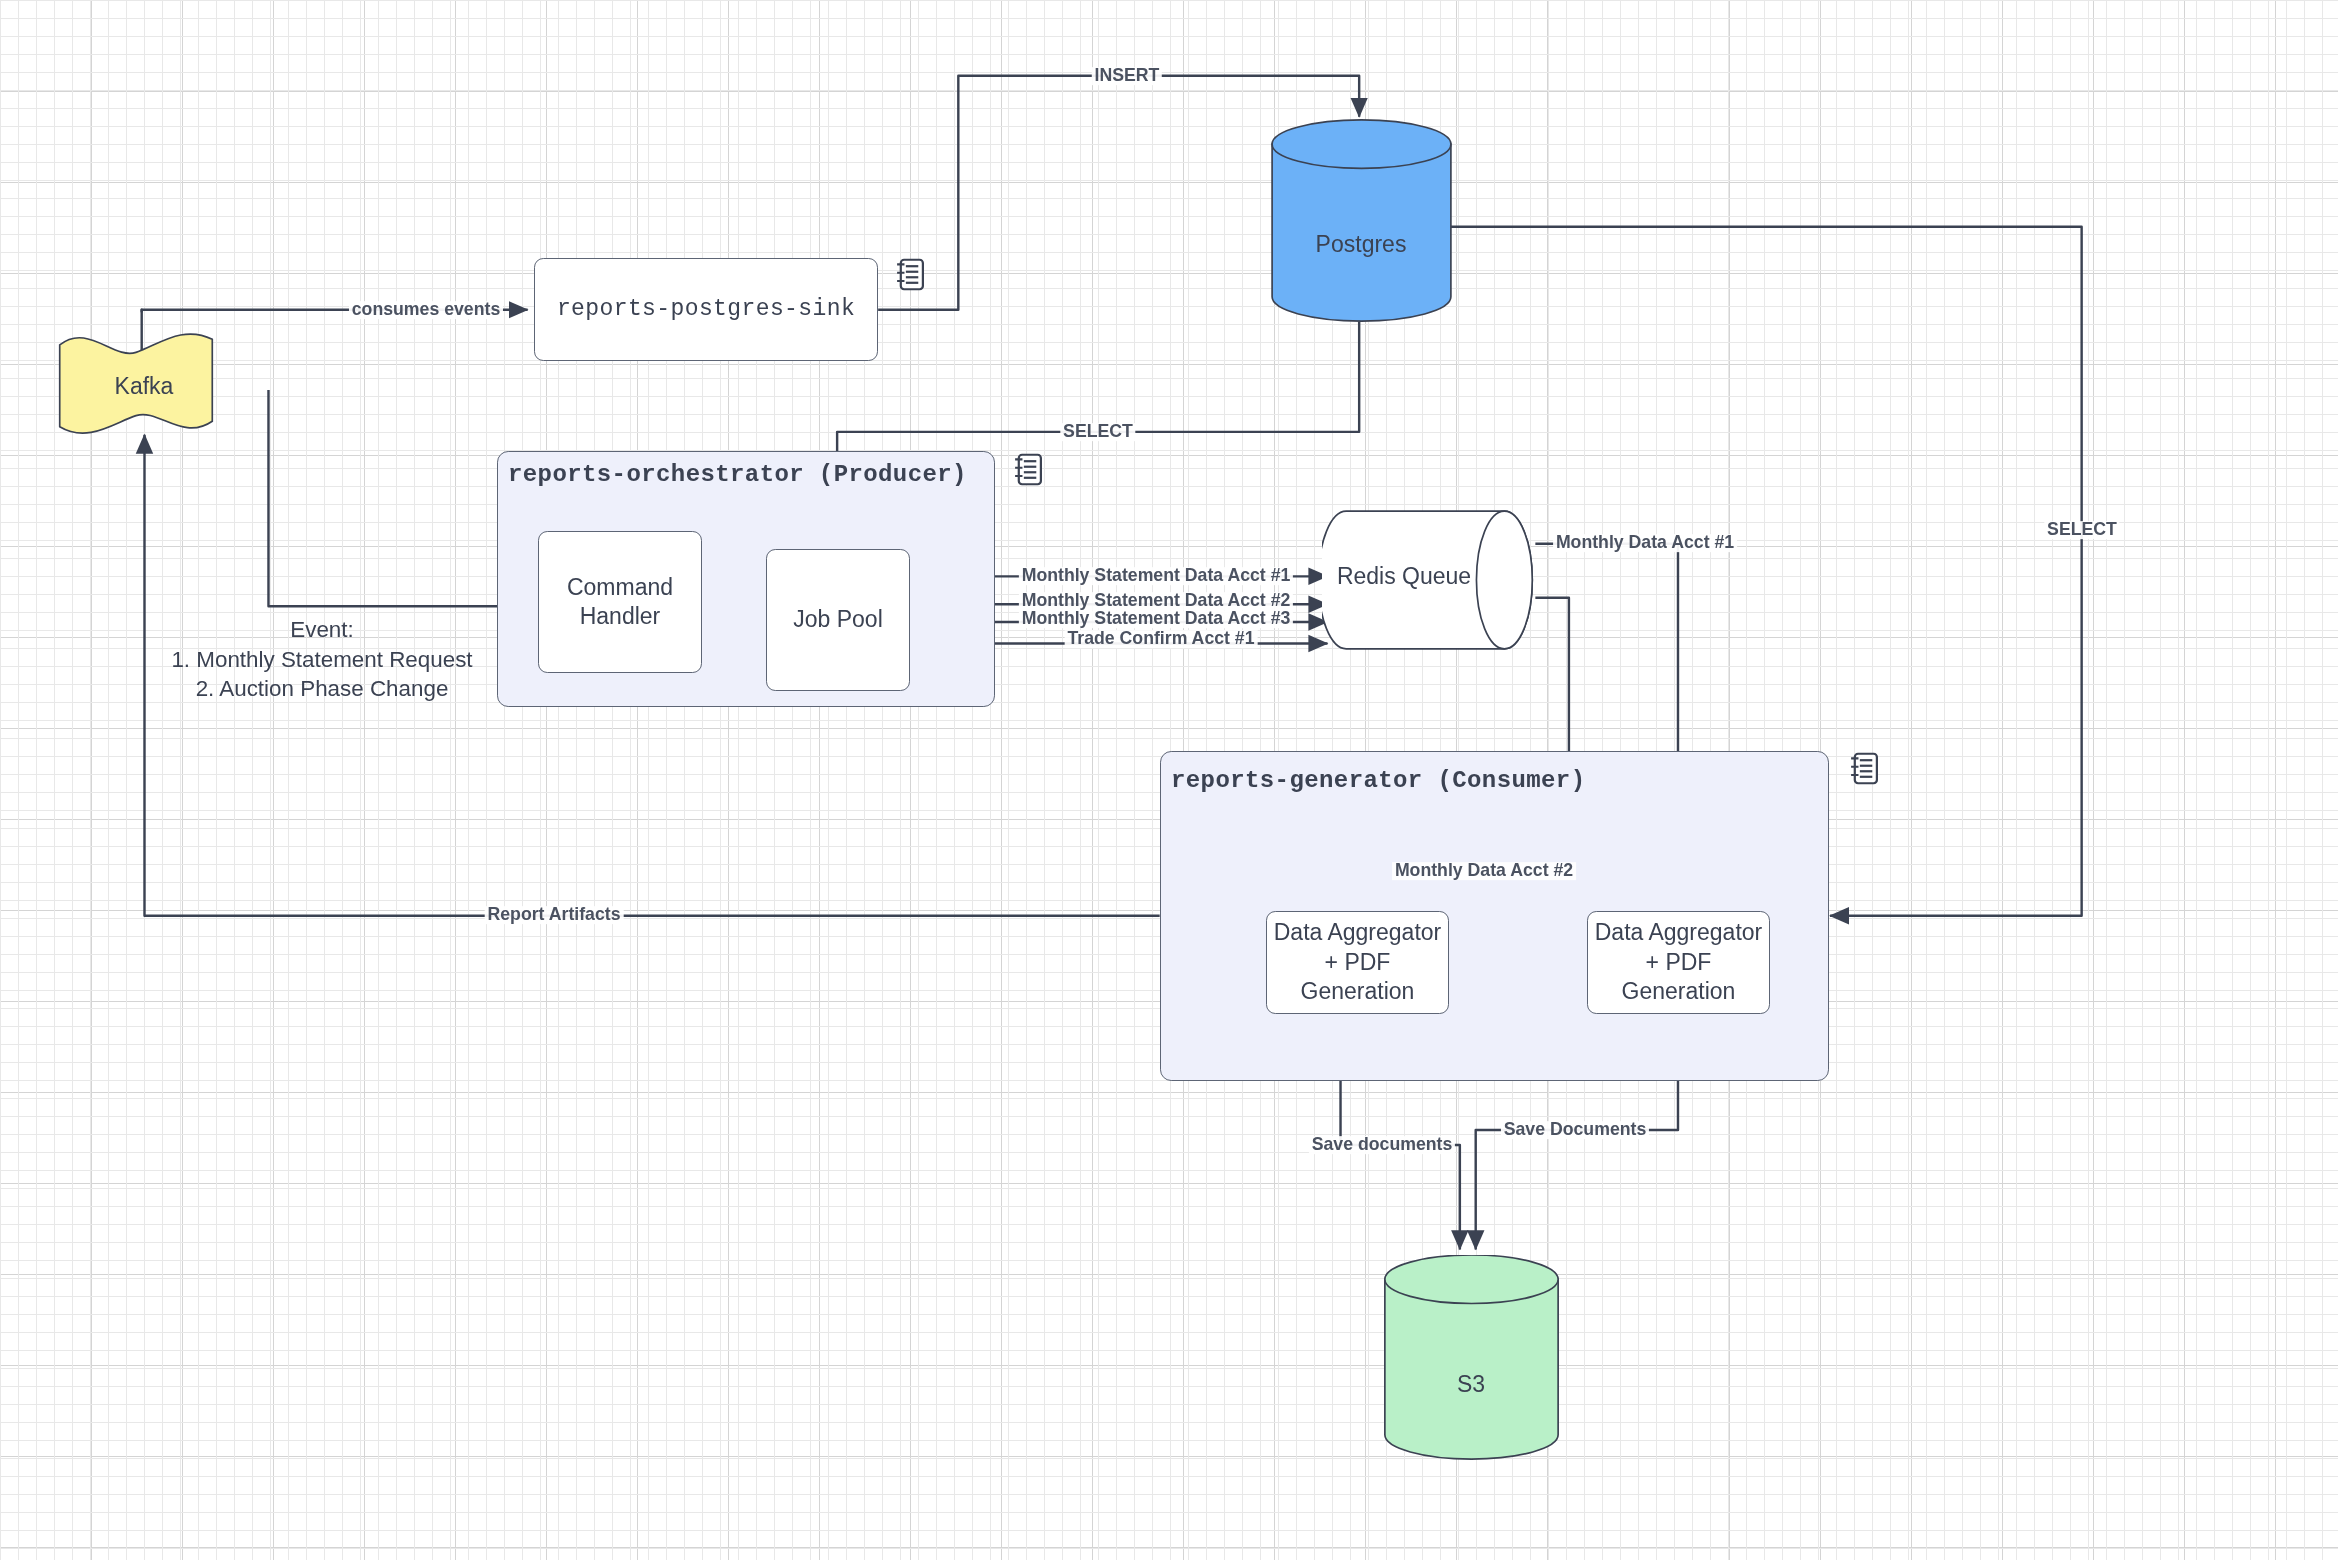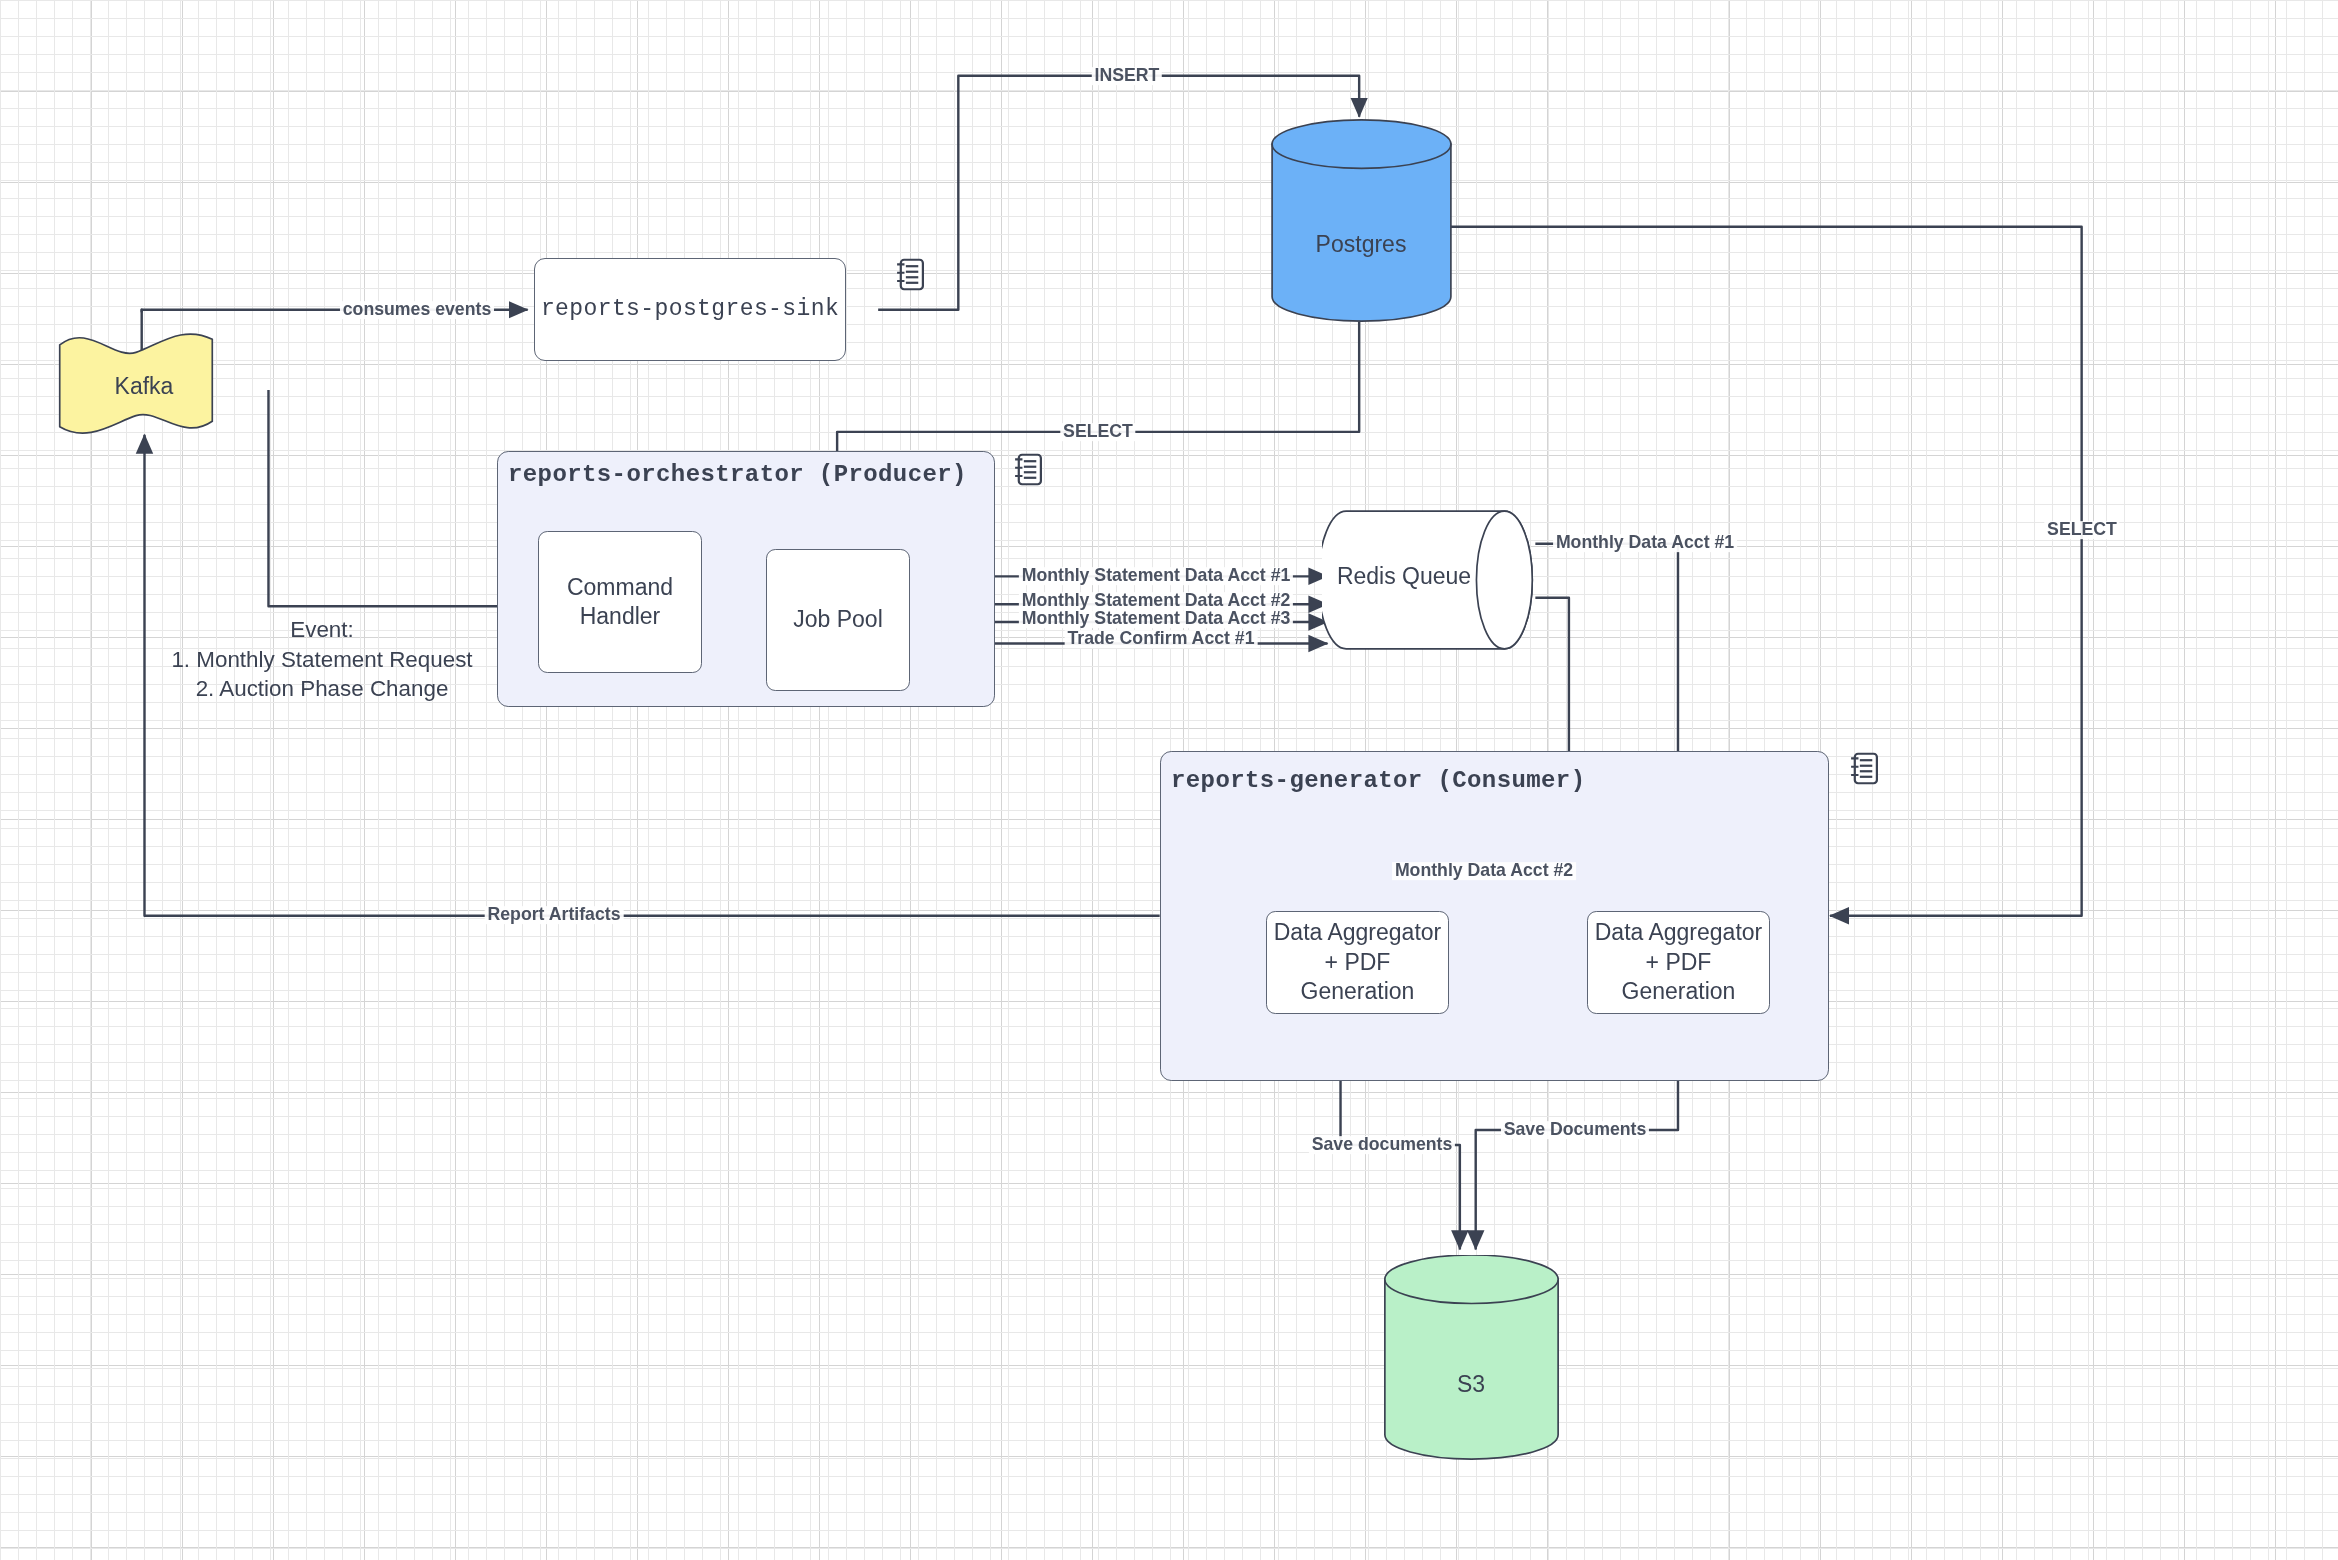--- a/index.html
+++ b/index.html
@@ -140,21 +140,21 @@
 
       <path d="M 1800 1088 L 1800 1212 L 1583 1212 L 1583 1340" marker-end="url(#arrow)"></path>
     </g>
   </svg>
 
   <svg style="position:absolute; left:56px; top:328px; width:160px; height:112px;" viewBox="0 0 172 120">
     <path d="M 4 18 C 34 -6 62 34 86 26 C 110 18 136 -4 168 12 L 168 100 C 136 122 110 86 86 94 C 62 102 34 124 4 106 Z" fill="#fcf3a0" stroke="#3b4252" stroke-width="1.8"></path>
   </svg>
   <div class="cyl-label" style="left:144px; top:386px;">Kafka</div>
 
-  <div class="node box mono" style="left:534px; top:258px; width:312px; height:103px;border-radius:11px;">
+  <div class="node box mono" style="left:534px; top:258px; width:344px; height:103px;">
     <span>reports-postgres-sink</span>
   </div>
 
   <svg class="note-icon" style="left:894px; top:257px; width:32px; height:35px;" viewBox="0 0 34 38">
     <rect x="7" y="3" width="24" height="32" rx="3.5" fill="#ffffff" stroke="#3b4252" stroke-width="2.4"></rect>
     <line x1="12.5" y1="10" x2="26" y2="10" stroke="#3b4252" stroke-width="2.4"></line>
     <line x1="12.5" y1="16" x2="26" y2="16" stroke="#3b4252" stroke-width="2.4"></line>
     <line x1="12.5" y1="22" x2="26" y2="22" stroke="#3b4252" stroke-width="2.4"></line>
     <line x1="12.5" y1="28" x2="26" y2="28" stroke="#3b4252" stroke-width="2.4"></line>
     <path d="M 3 8 h 8 M 3 17 h 8 M 3 26 h 8" stroke="#3b4252" stroke-width="2.2" fill="none"></path>
@@ -216,21 +216,21 @@
     <span>+ PDF</span>
     <span>Generation</span>
   </div>
 
   <svg style="position:absolute; left:1383px; top:1255px; width:177px; height:205px;" viewBox="0 0 190 220">
     <path d="M 2 26 L 2 193 A 93 26 0 0 0 188 193 L 188 26 Z" fill="#b9f0c8" stroke="#3b4252" stroke-width="1.8"></path>
     <ellipse cx="95" cy="26" rx="93" ry="26" fill="#b9f0c8" stroke="#3b4252" stroke-width="1.8"></ellipse>
   </svg>
   <div class="cyl-label" style="left:1471px; top:1384px;">S3</div>
 
-  <div class="edge-label" style="left:417px; top:310px;">consumes events</div>
+  <div class="edge-label" style="left:426px; top:310px;">consumes events</div>
   <div class="edge-label" style="left:1106px; top:76px;margin-left:21px;">INSERT</div>
   <div class="edge-label" style="left:1098px; top:432px;">SELECT</div>
   <div class="edge-label" style="left:1156px; top:576px;">Monthly Statement Data Acct #1</div>
   <div class="edge-label" style="left:1156px; top:601px;">Monthly Statement Data Acct #2</div>
   <div class="edge-label" style="left:1156px; top:619px;">Monthly Statement Data Acct #3</div>
   <div class="edge-label" style="left:1161px; top:639px;">Trade Confirm Acct #1</div>
   <div class="edge-label" style="left:1645px; top:543px;">Monthly Data Acct #1</div>
   <div class="edge-label" style="left:1484px; top:871px;">Monthly Data Acct #2</div>
   <div class="edge-label" style="left:2082px; top:530px;">SELECT</div>
   <div class="edge-label" style="left:554px; top:915px;">Report  Artifacts</div>

